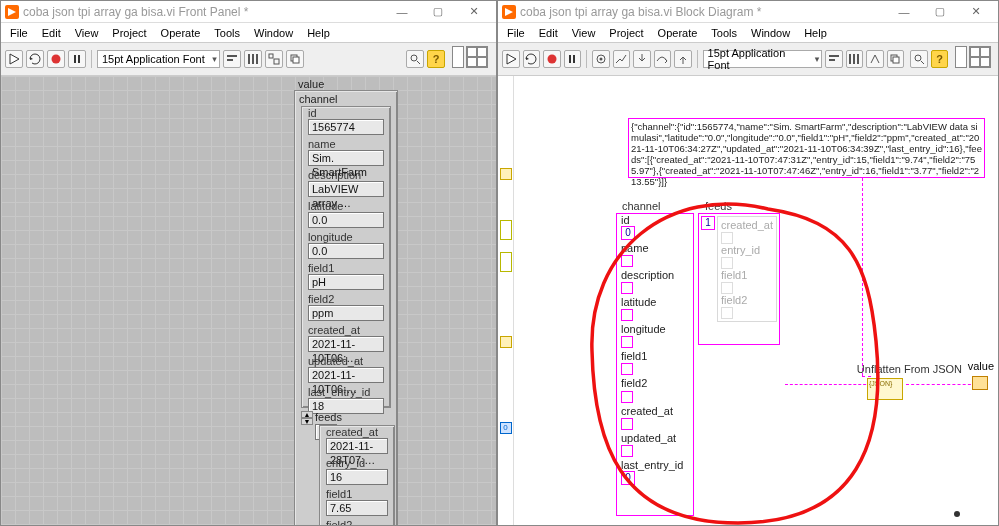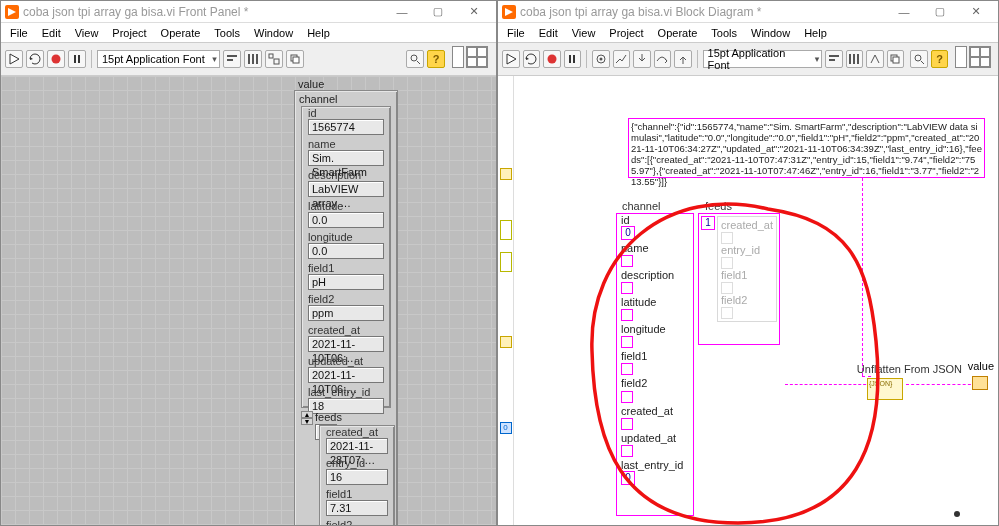--- a/index.html
+++ b/index.html
@@ -209,21 +209,21 @@
         <div class="field">
               <div class="fname">created_at</div>
           <div class="box">2021-11-28T07:…</div>
             </div>
         <div class="field">
               <div class="fname">entry_id</div>
           <div class="box">16</div>
             </div>
         <div class="field">
               <div class="fname">field1</div>
-          <div class="box">7.31</div>
+          <div class="box">7.65</div>
             </div>
         <div class="field">
               <div class="fname">field2</div>
           <div class="box">755.97</div>
             </div>
       </div>
     </div>
    </div>
   </div>
 </div>

